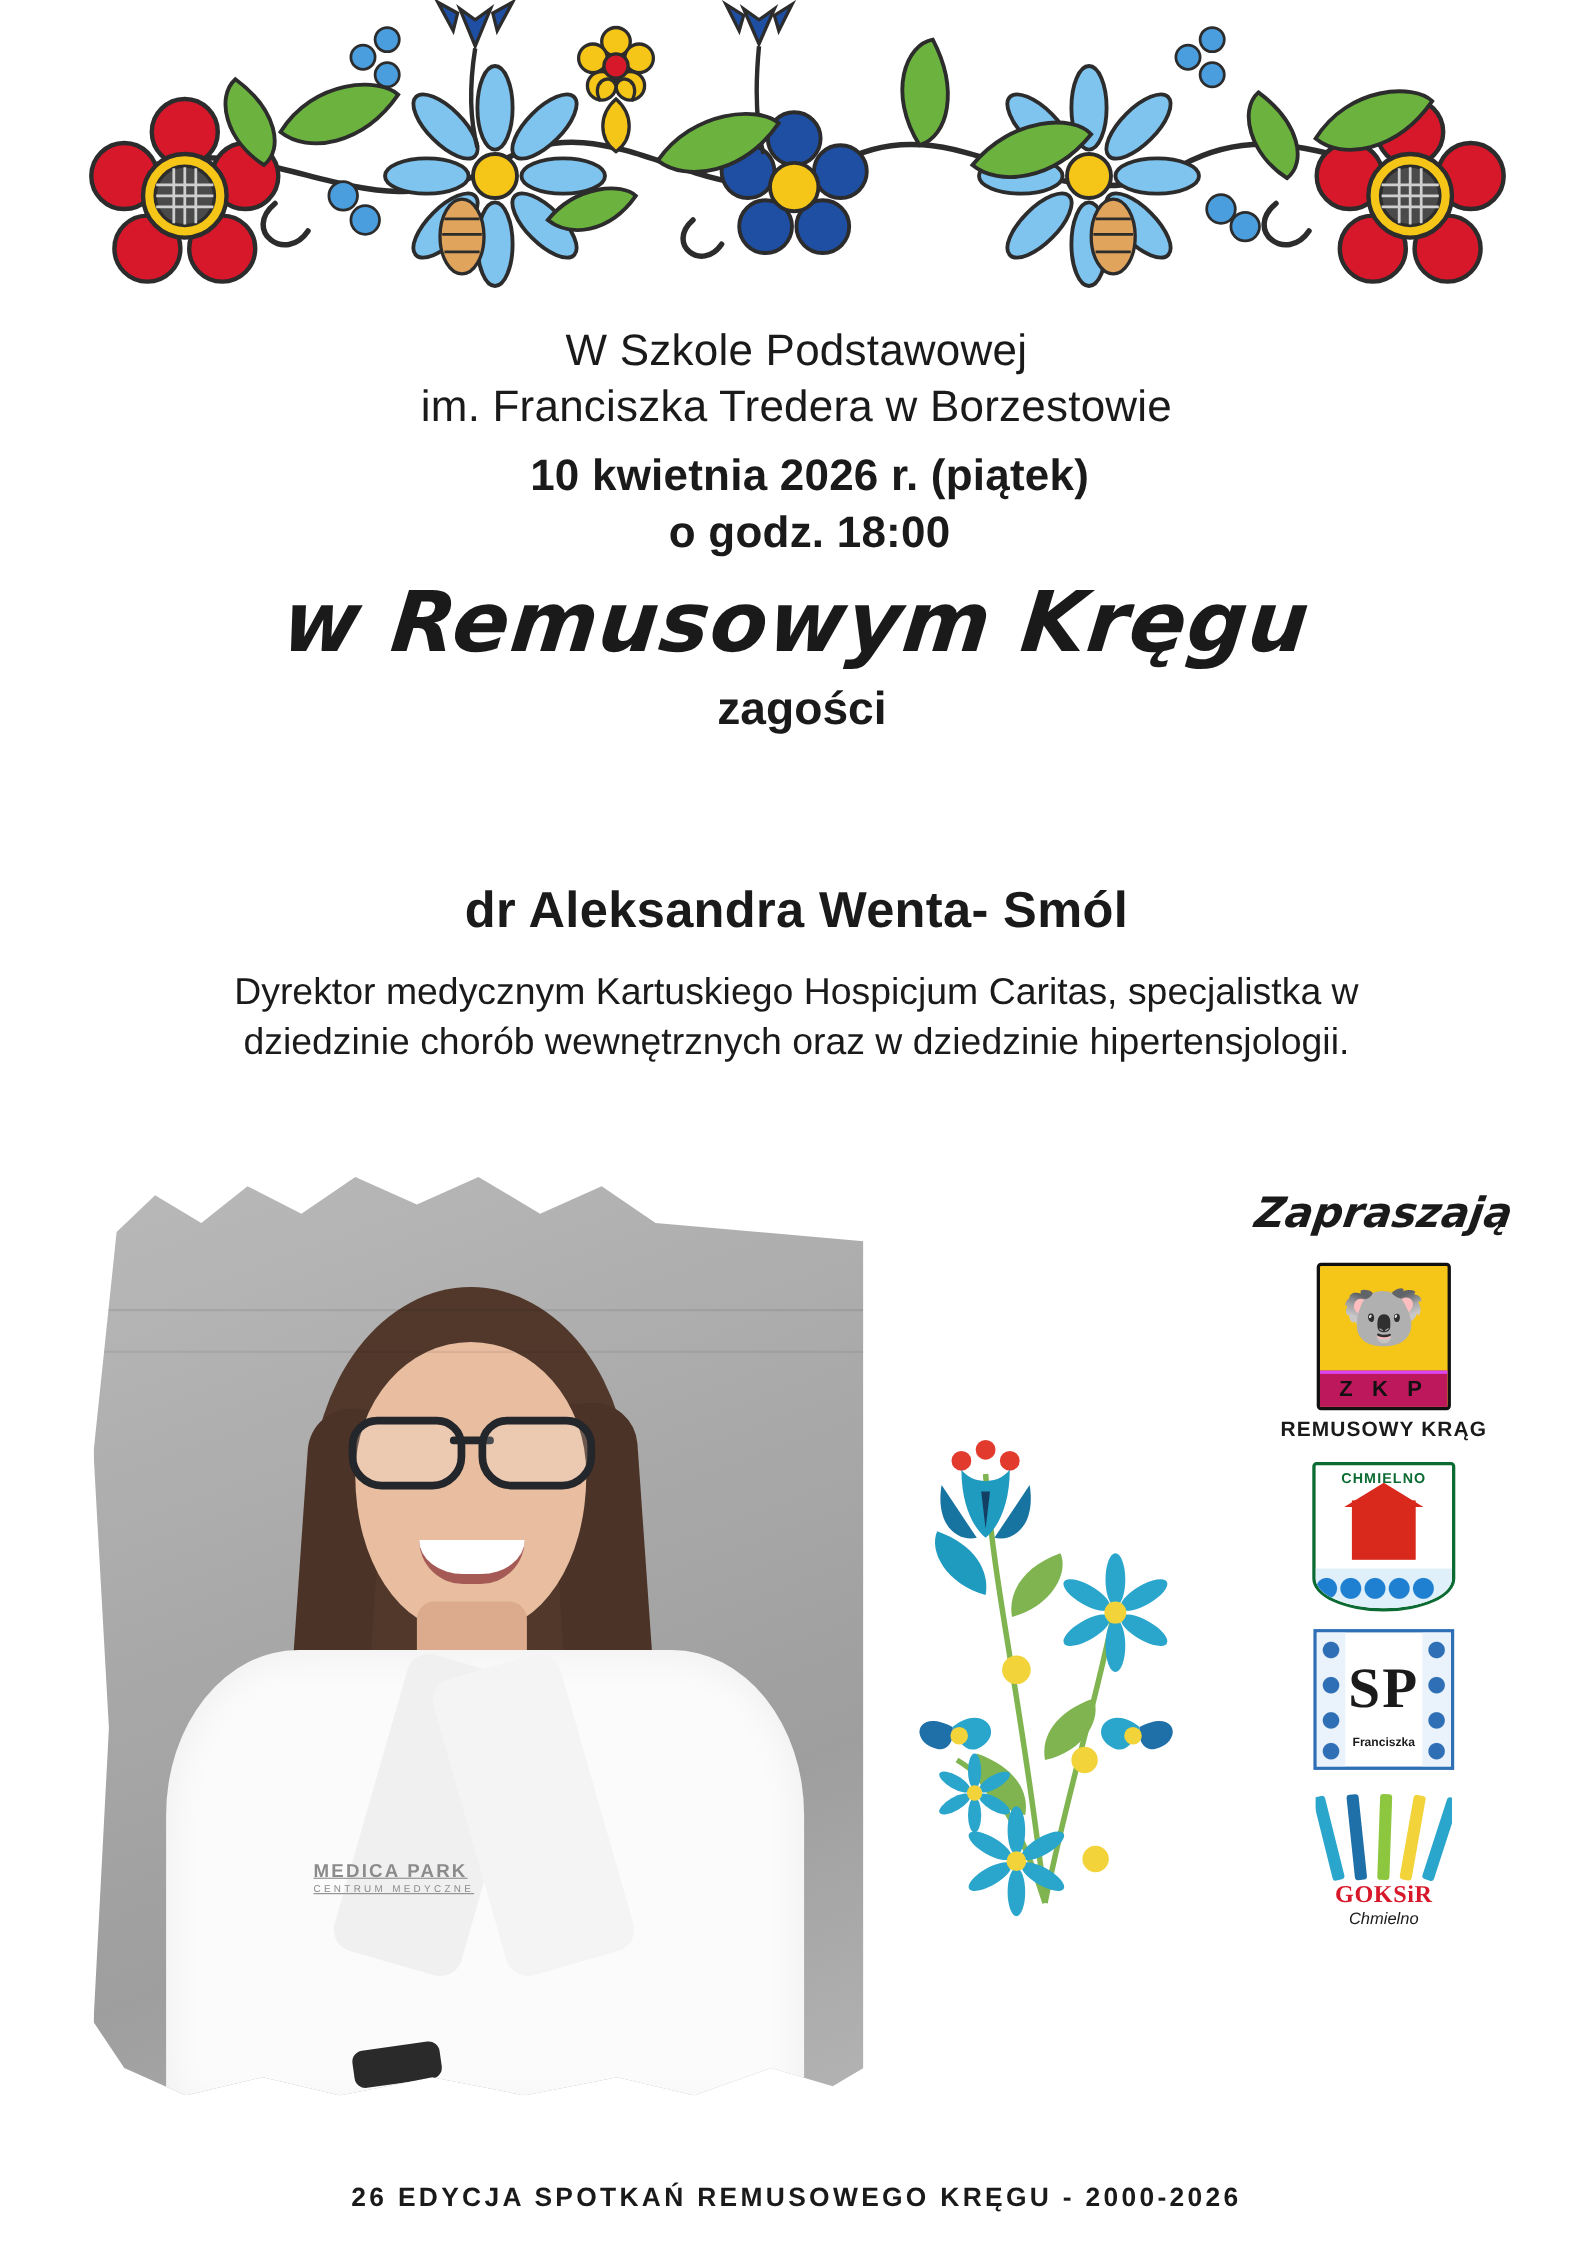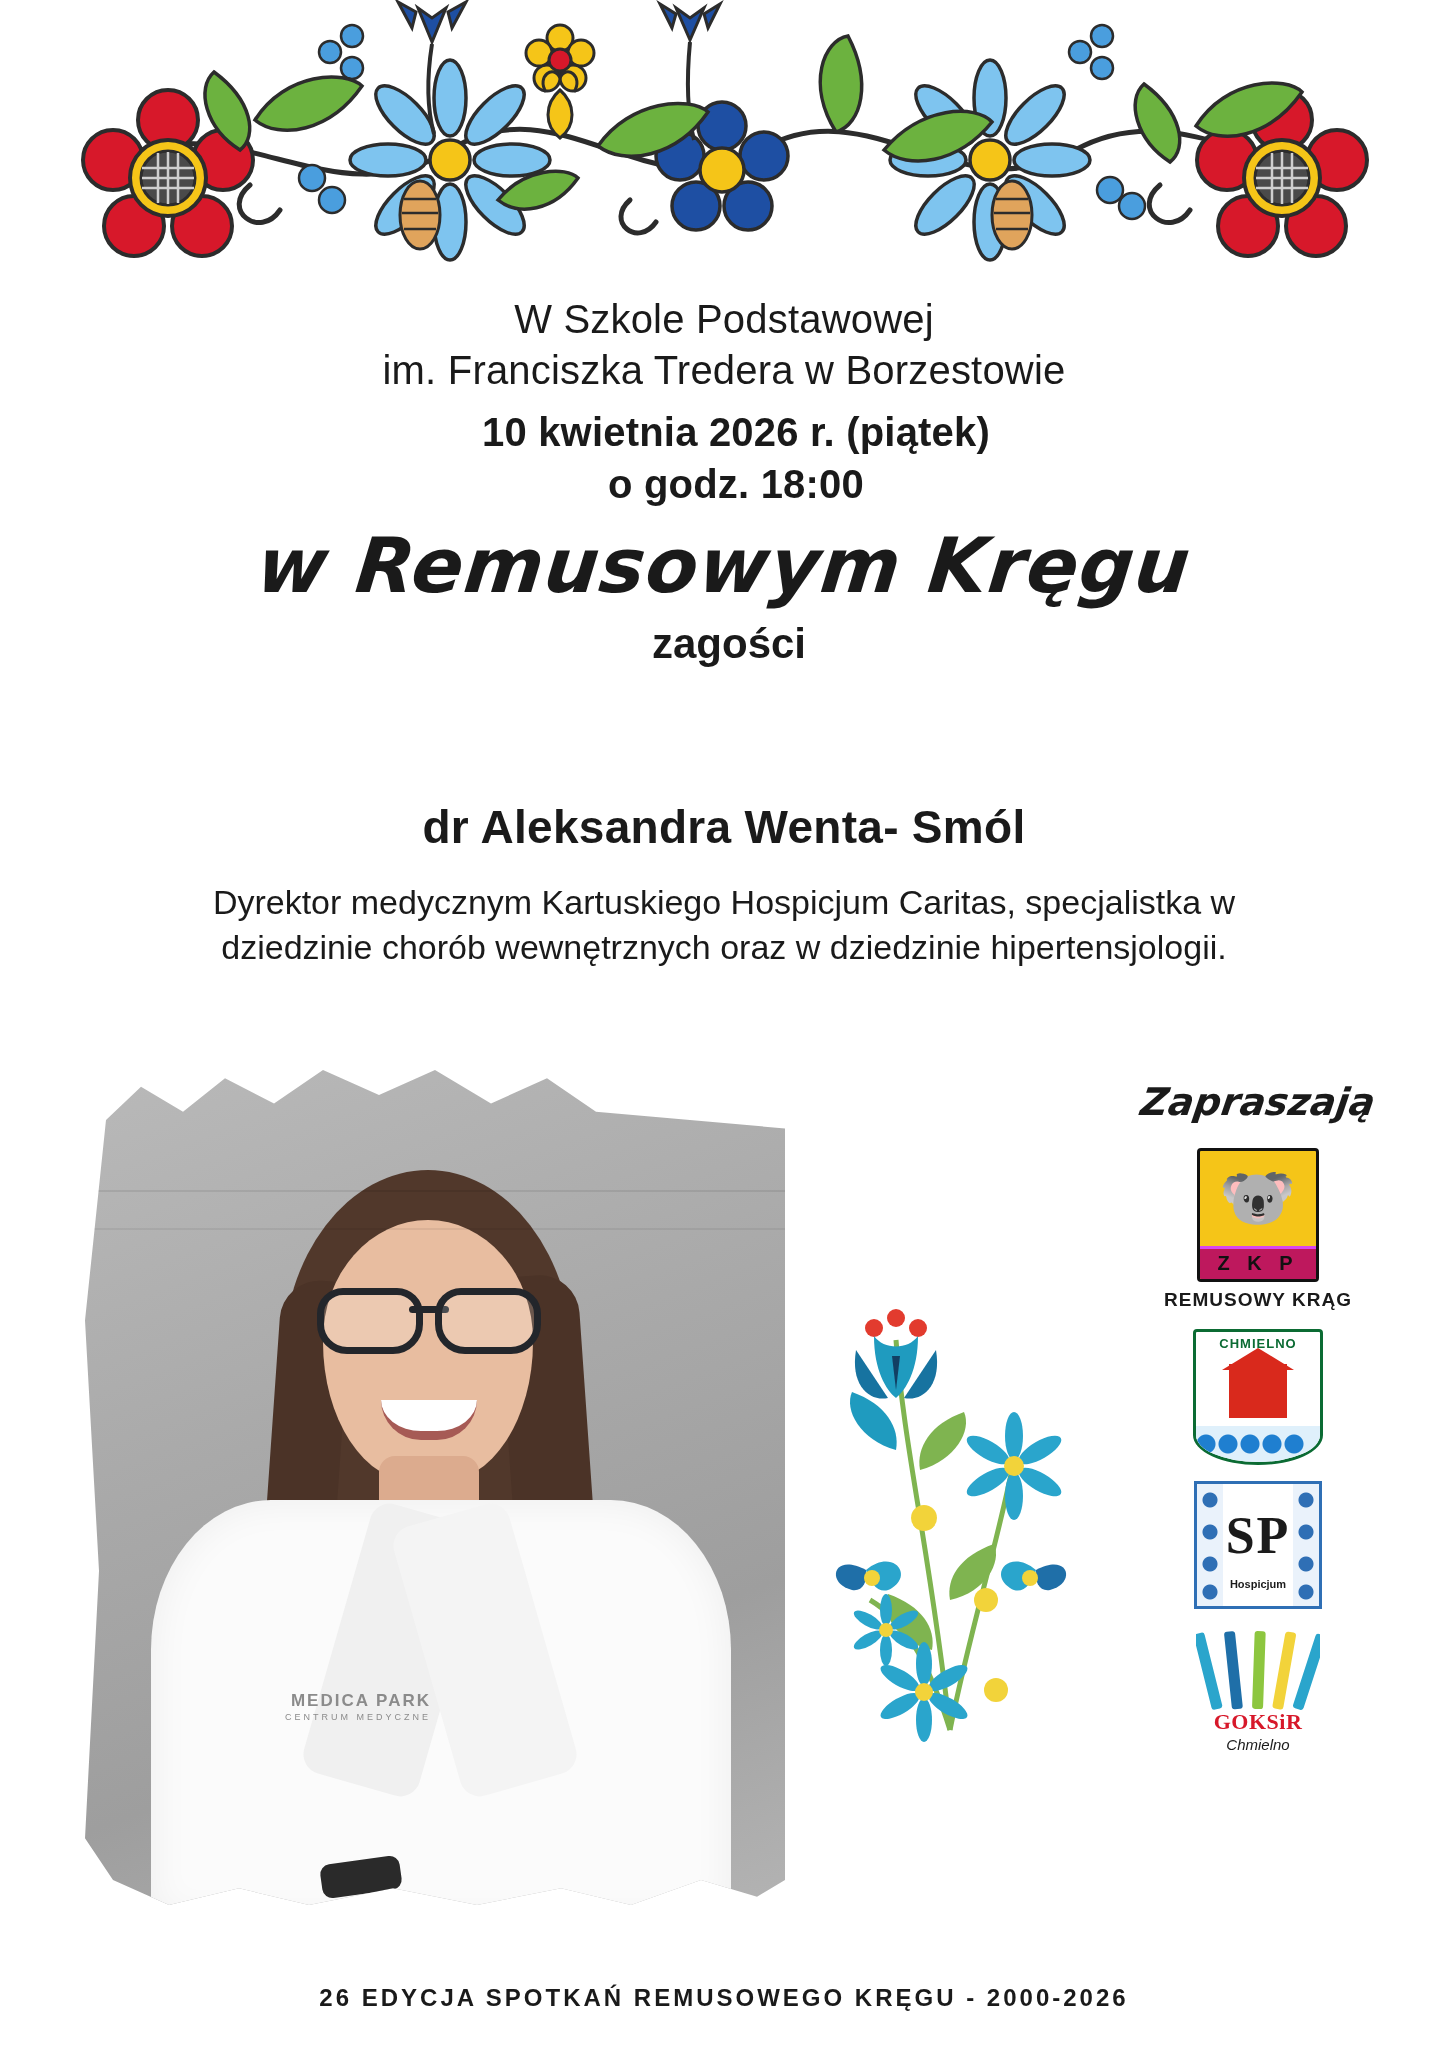--- a/index.html
+++ b/index.html
@@ -216,22 +216,23 @@
     transform: rotate(-16deg);
     border-radius: 20px;
   }
   .fig-logo {
     position: absolute;
     left: 200px; top: 620px;
     font-size: 17px;
     letter-spacing: 2px;
     color: #8b8b8b;
     font-weight: 700;
-    text-align: right;
+    text-align: left;
     line-height: 1.3;
+    text-decoration: underline;
   }
   .fig-logo small {
     display: block;
     font-size: 9px;
     letter-spacing: 3px;
     font-weight: 400;
   }
   .fig-watch {
     position: absolute;
     left: 236px; top: 790px;
@@ -705,21 +706,21 @@
       <div class="house"></div>
       <div class="waves"></div>
     </div>
   </div>
 
   <div class="logo-item">
     <div class="sp-badge">
       <div class="pattern-l"></div>
       <div class="pattern-r"></div>
       <div class="sp-text">SP</div>
-      <div class="sp-sub">Hospicjum</div>
+      <div class="sp-sub">Franciszka</div>
     </div>
   </div>
 
   <div class="logo-item">
     <div class="goksir-badge">
       <span class="stripe" style="left:16px; background:#2aa5cc; transform:rotate(-14deg);"></span>
       <span class="stripe" style="left:36px; background:#1f6fa8; transform:rotate(-6deg);"></span>
       <span class="stripe" style="left:56px; background:#8dc63f; transform:rotate(2deg);"></span>
       <span class="stripe" style="left:76px; background:#f2d33a; transform:rotate(10deg);"></span>
       <span class="stripe" style="left:96px; background:#2aa5cc; transform:rotate(18deg);"></span>

